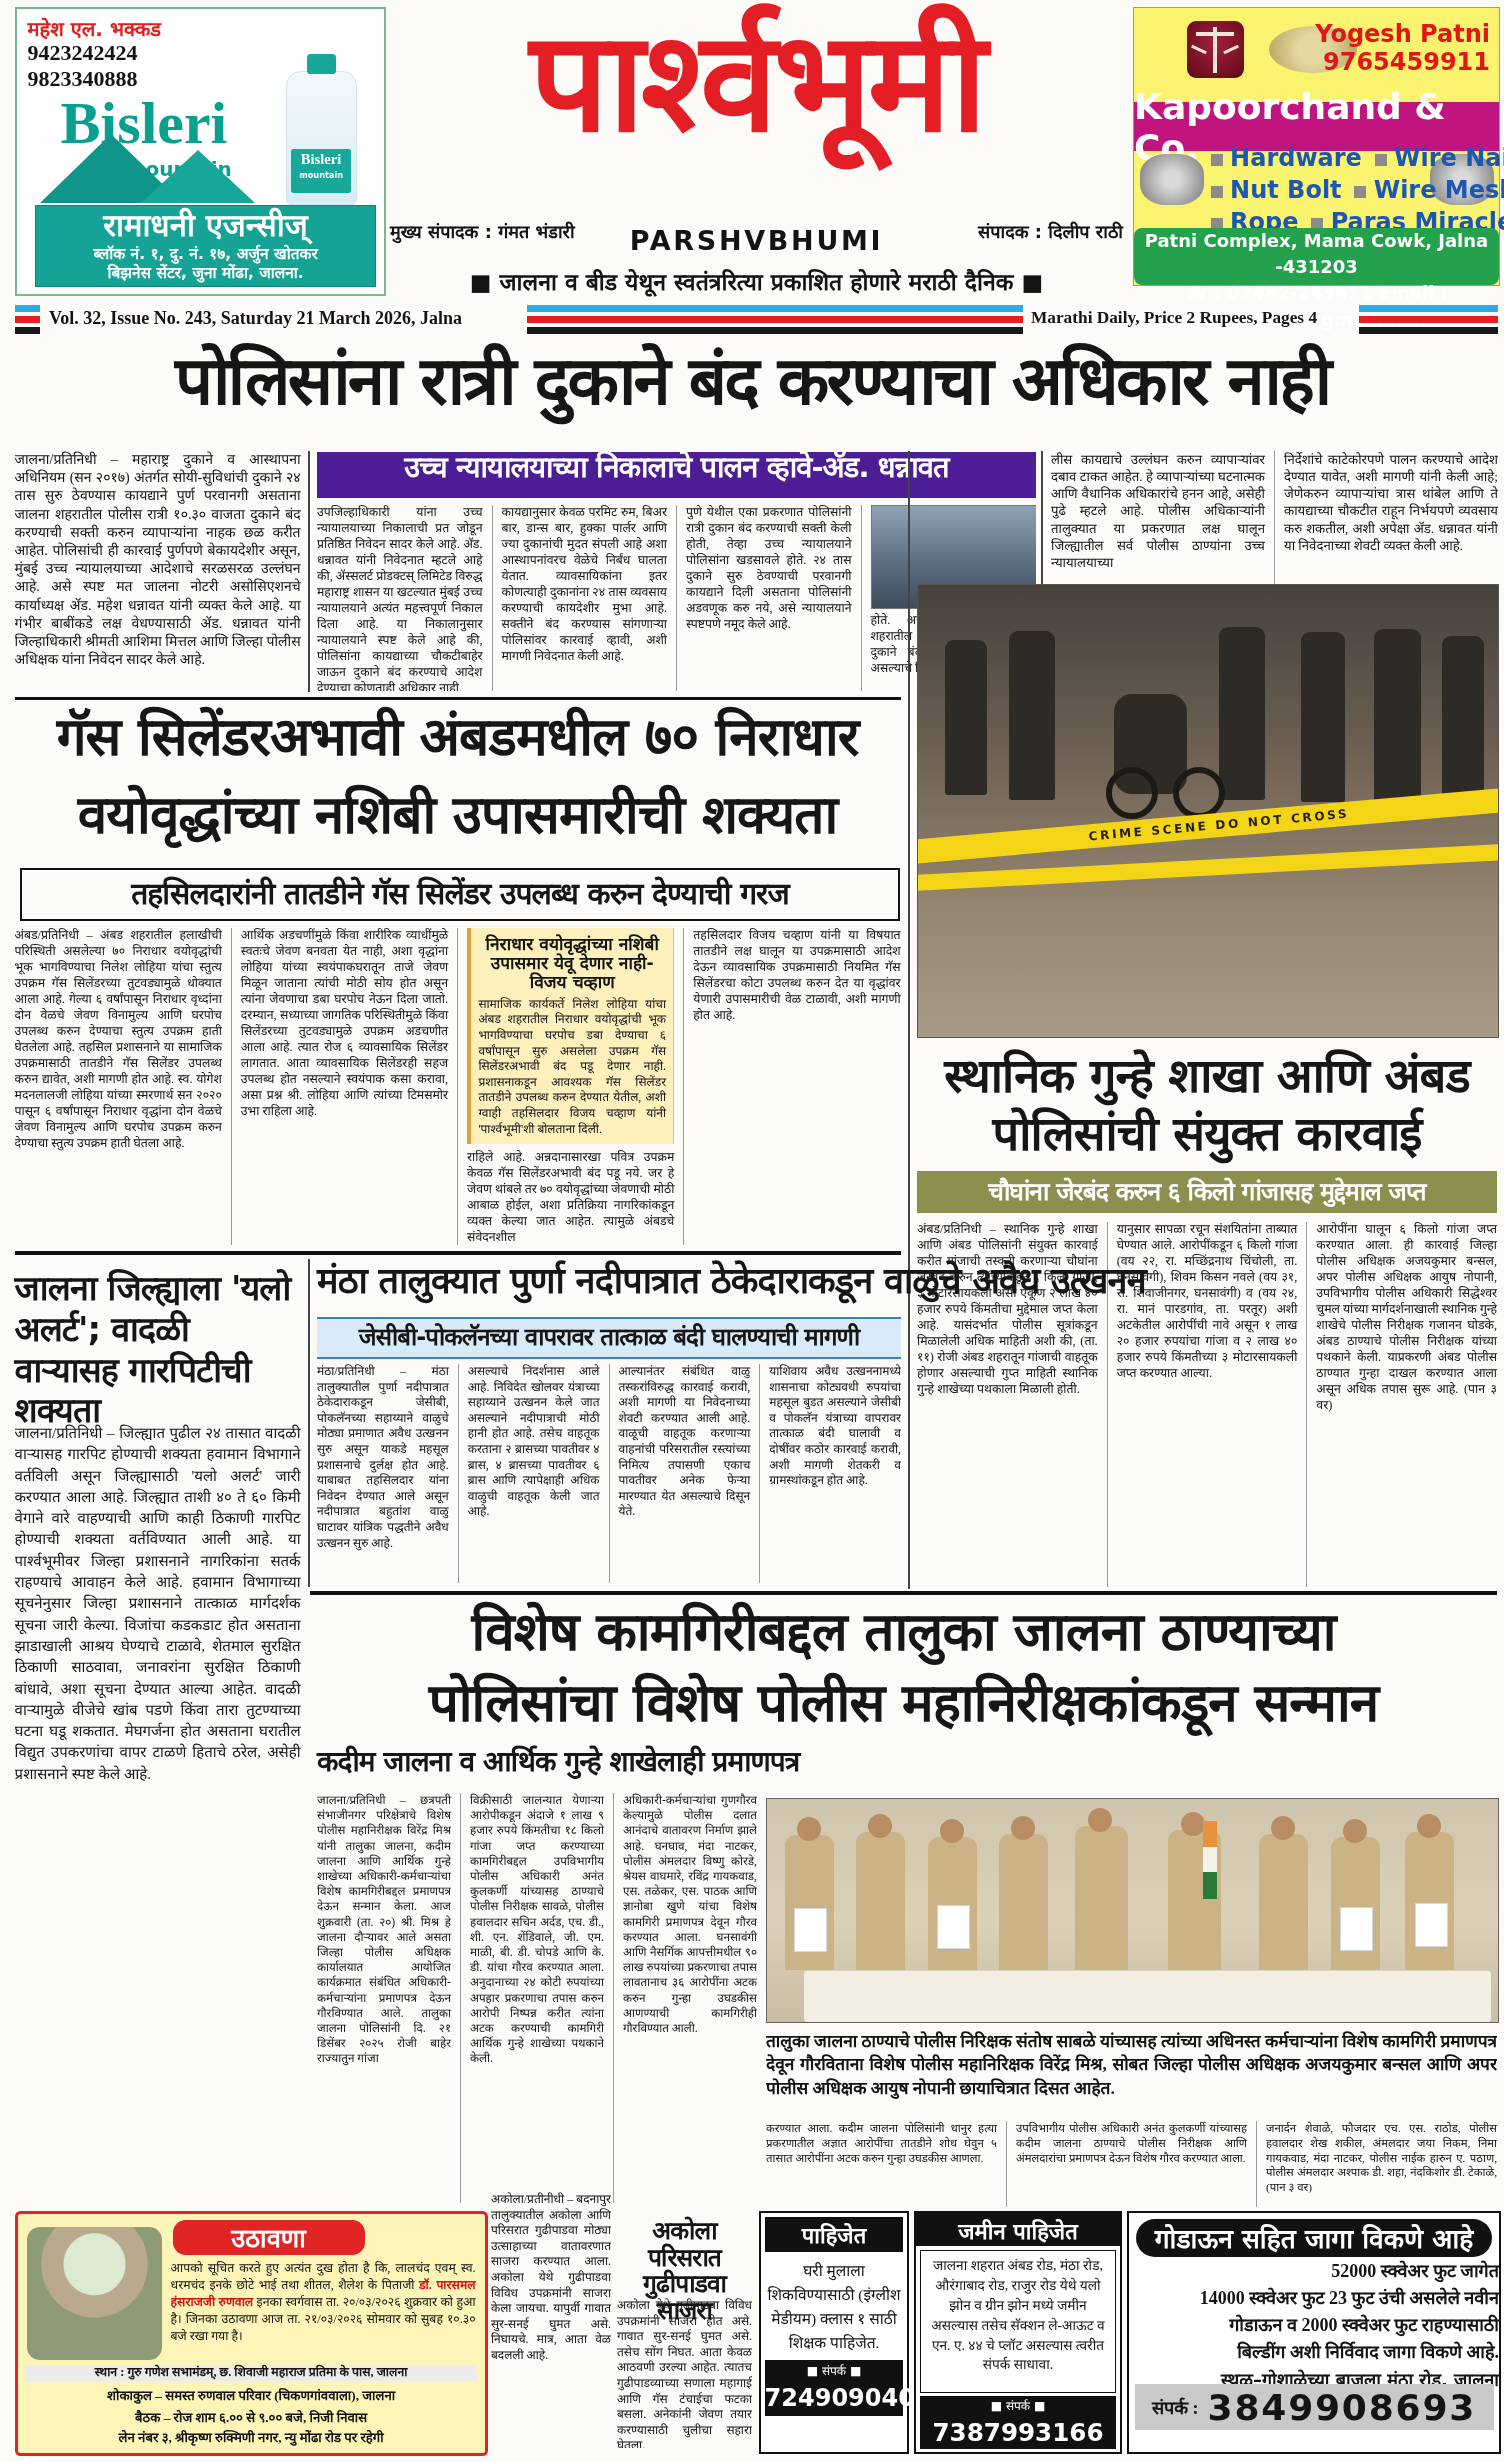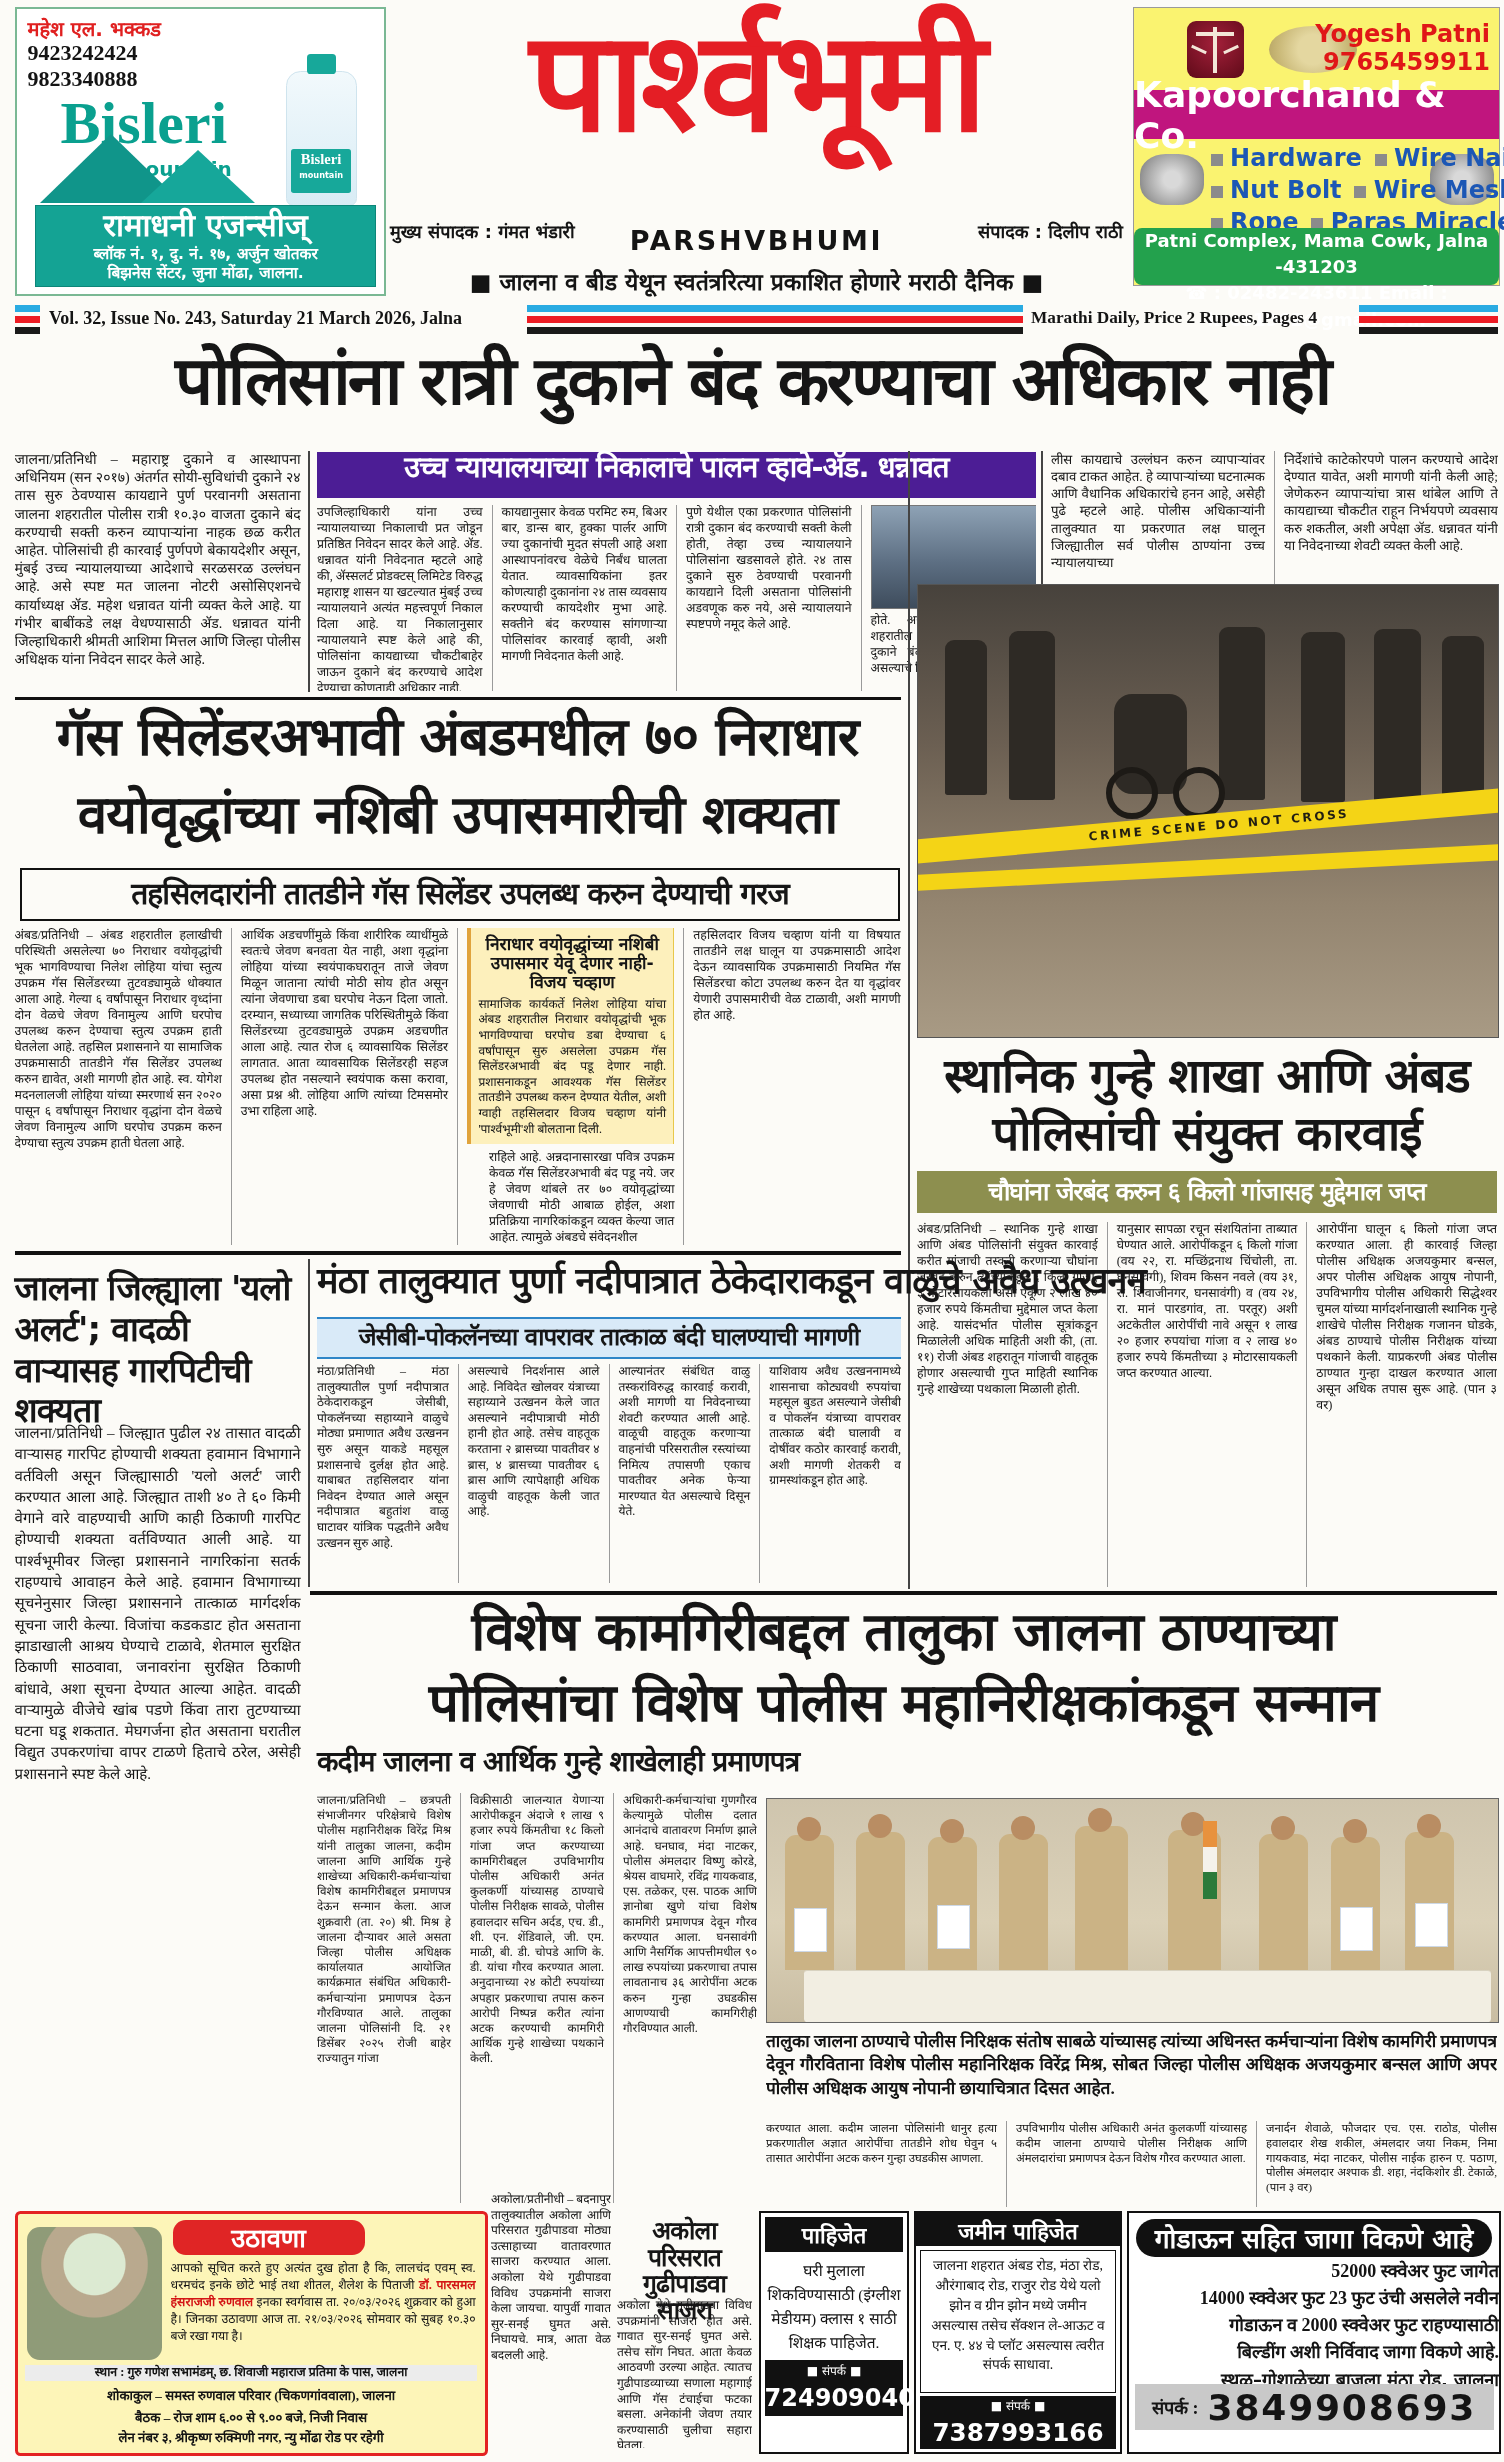--- a/index.html
+++ b/index.html
@@ -125,21 +125,21 @@
       <i style="left:26.4px;top:5.5px;width:3.6px;height:46px;"></i>
       <i style="left:9px;top:11px;width:38px;height:3.6px;"></i>
       <i style="left:3.6px;top:27px;width:16.4px;height:2.7px;transform:rotate(25deg);"></i>
       <i style="left:36px;top:27px;width:16.4px;height:2.7px;transform:rotate(-25deg);"></i>
     </div>
     <div class="ropeblob" style="left:135px;top:18px;width:88px;height:47px;"></div>
     <div class="abs kp-owner" style="right:9px;top:12.8px;">
       <div>Yogesh Patni</div>
       <div>9765459911</div>
     </div>
-    <div class="abs kp-band" style="left:0;right:0;top:82px;height:49px;">Kapoorchand &amp; Co.</div>
+    <div class="abs kp-band" style="left:0;right:0;top:94px;height:49px;">Kapoorchand &amp; Co.</div>
     <div class="nails" style="left:5.5px;top:146px;width:64px;height:51px;"></div>
     <div class="nails" style="right:5.5px;top:146px;width:64px;height:51px;"></div>
     <div class="abs kp-items" style="left:64px;right:64px;top:135px;">
       <div class="nowrap"><span class="kp-sq"></span><span>Hardware</span><span class="kp-sq"></span><span>Wire Nails</span></div>
       <div class="nowrap"><span class="kp-sq"></span><span>Nut Bolt</span><span class="kp-sq"></span><span>Wire Mesh</span></div>
       <div class="nowrap"><span class="kp-sq"></span><span>Rope</span><span class="kp-sq"></span><span>Paras Miracle</span></div>
       <div class="nowrap"><span class="kp-sq"></span><span>Scale Merchant</span></div>
     </div>
     <div class="abs kp-foot" style="left:0;right:0;bottom:0;height:57px;border-radius:8px;">
       <div>Patni Complex, Mama Cowk, Jalna -431203</div>
@@ -194,21 +194,21 @@
     <span class="hd nowrap" style="font-size:30px;">तहसिलदारांनी तातडीने गॅस सिलेंडर उपलब्ध करुन देण्याची गरज</span>
   </div>
   <div class="abs flexcols" style="left:14.6px;top:928px;width:886px;height:317px;">
     <div class="fc bt" style="font-size:12.3px;">अंबड/प्रतिनिधी – अंबड शहरातील हलाखीची परिस्थिती असलेल्या ७० निराधार वयोवृद्धांची भूक भागविण्याचा निलेश लोहिया यांचा स्तुत्य उपक्रम गॅस सिलेंडरच्या तुटवड्यामुळे धोक्यात आला आहे. गेल्या ६ वर्षांपासून निराधार वृध्दांना दोन वेळचे जेवण विनामुल्य आणि घरपोच उपलब्ध करुन देण्याचा स्तुत्य उपक्रम हाती घेतलेला आहे. तहसिल प्रशासनाने या सामाजिक उपक्रमासाठी तातडीने गॅस सिलेंडर उपलब्ध करुन द्यावेत, अशी मागणी होत आहे. स्व. योगेश मदनलालजी लोहिया यांच्या स्मरणार्थ सन २०२० पासून ६ वर्षांपासून निराधार वृद्धांना दोन वेळचे जेवण विनामुल्य आणि घरपोच उपक्रम करुन देण्याचा स्तुत्य उपक्रम हाती घेतला आहे.</div>
     <div class="fc bt" style="font-size:12.3px;">आर्थिक अडचणींमुळे किंवा शारीरिक व्याधींमुळे स्वतःचे जेवण बनवता येत नाही, अशा वृद्धांना लोहिया यांच्या स्वयंपाकघरातून ताजे जेवण मिळून जाताना त्यांची मोठी सोय होत असून त्यांना जेवणाचा डबा घरपोच नेऊन दिला जातो. दरम्यान, सध्याच्या जागतिक परिस्थितीमुळे किंवा सिलेंडरच्या तुटवड्यामुळे उपक्रम अडचणीत आला आहे. त्यात रोज ६ व्यावसायिक सिलेंडर लागतात. आता व्यावसायिक सिलेंडरही सहज उपलब्ध होत नसल्याने स्वयंपाक कसा करावा, असा प्रश्न श्री. लोहिया आणि त्यांच्या टिमसमोर उभा राहिला आहे.</div>
     <div class="fc">
       <div class="ybox">
         <div class="hd" style="font-size:17.3px;letter-spacing:0;margin-bottom:5.5px;">निराधार वयोवृद्धांच्या नशिबी उपासमार येवू देणार नाही-विजय चव्हाण</div>
         <div class="bt" style="font-size:12px;">सामाजिक कार्यकर्ते निलेश लोहिया यांचा अंबड शहरातील निराधार वयोवृद्धांची भूक भागविण्याचा घरपोच डबा देण्याचा ६ वर्षांपासून सुरु असलेला उपक्रम गॅस सिलेंडरअभावी बंद पडू देणार नाही. प्रशासनाकडून आवश्यक गॅस सिलेंडर तातडीने उपलब्ध करुन देण्यात येतील, अशी ग्वाही तहसिलदार विजय चव्हाण यांनी 'पार्श्वभूमी'शी बोलताना दिली.</div>
       </div>
-      <div class="bt" style="font-size:12.3px;margin-top:5.5px;margin-left:22px;">राहिले आहे. अन्नदानासारखा पवित्र उपक्रम केवळ गॅस सिलेंडरअभावी बंद पडू नये. जर हे जेवण थांबले तर ७० वयोवृद्धांच्या जेवणाची मोठी आबाळ होईल, अशा प्रतिक्रिया नागरिकांकडून व्यक्त केल्या जात आहेत. त्यामुळे अंबडचे संवेदनशील</div>
+      <div class="bt" style="font-size:12.3px;margin-top:5.5px;">राहिले आहे. अन्नदानासारखा पवित्र उपक्रम केवळ गॅस सिलेंडरअभावी बंद पडू नये. जर हे जेवण थांबले तर ७० वयोवृद्धांच्या जेवणाची मोठी आबाळ होईल, अशा प्रतिक्रिया नागरिकांकडून व्यक्त केल्या जात आहेत. त्यामुळे अंबडचे संवेदनशील</div>
     </div>
     <div class="fc bt" style="font-size:12.3px;">तहसिलदार विजय चव्हाण यांनी या विषयात तातडीने लक्ष घालून या उपक्रमासाठी आदेश देऊन व्यावसायिक उपक्रमासाठी नियमित गॅस सिलेंडरचा कोटा उपलब्ध करुन देत या वृद्धांवर येणारी उपासमारीची वेळ टाळावी, अशी मागणी होत आहे.</div>
   </div>
   <div class="hrule" style="left:14.6px;top:1251px;width:886px;height:3.6px;"></div>
 
   <div class="vrule" style="left:908px;top:451px;height:1138px;"></div>
   <div class="abs photo-crime" style="left:917px;top:584px;width:580px;height:452px;">
     <div class="figp" style="left:27px;top:55px;width:42px;height:155px;"></div>
     <div class="figp" style="left:91px;top:46px;width:46px;height:169px;"></div>
     <div class="figp" style="left:301px;top:42px;width:46px;height:173px;"></div>

